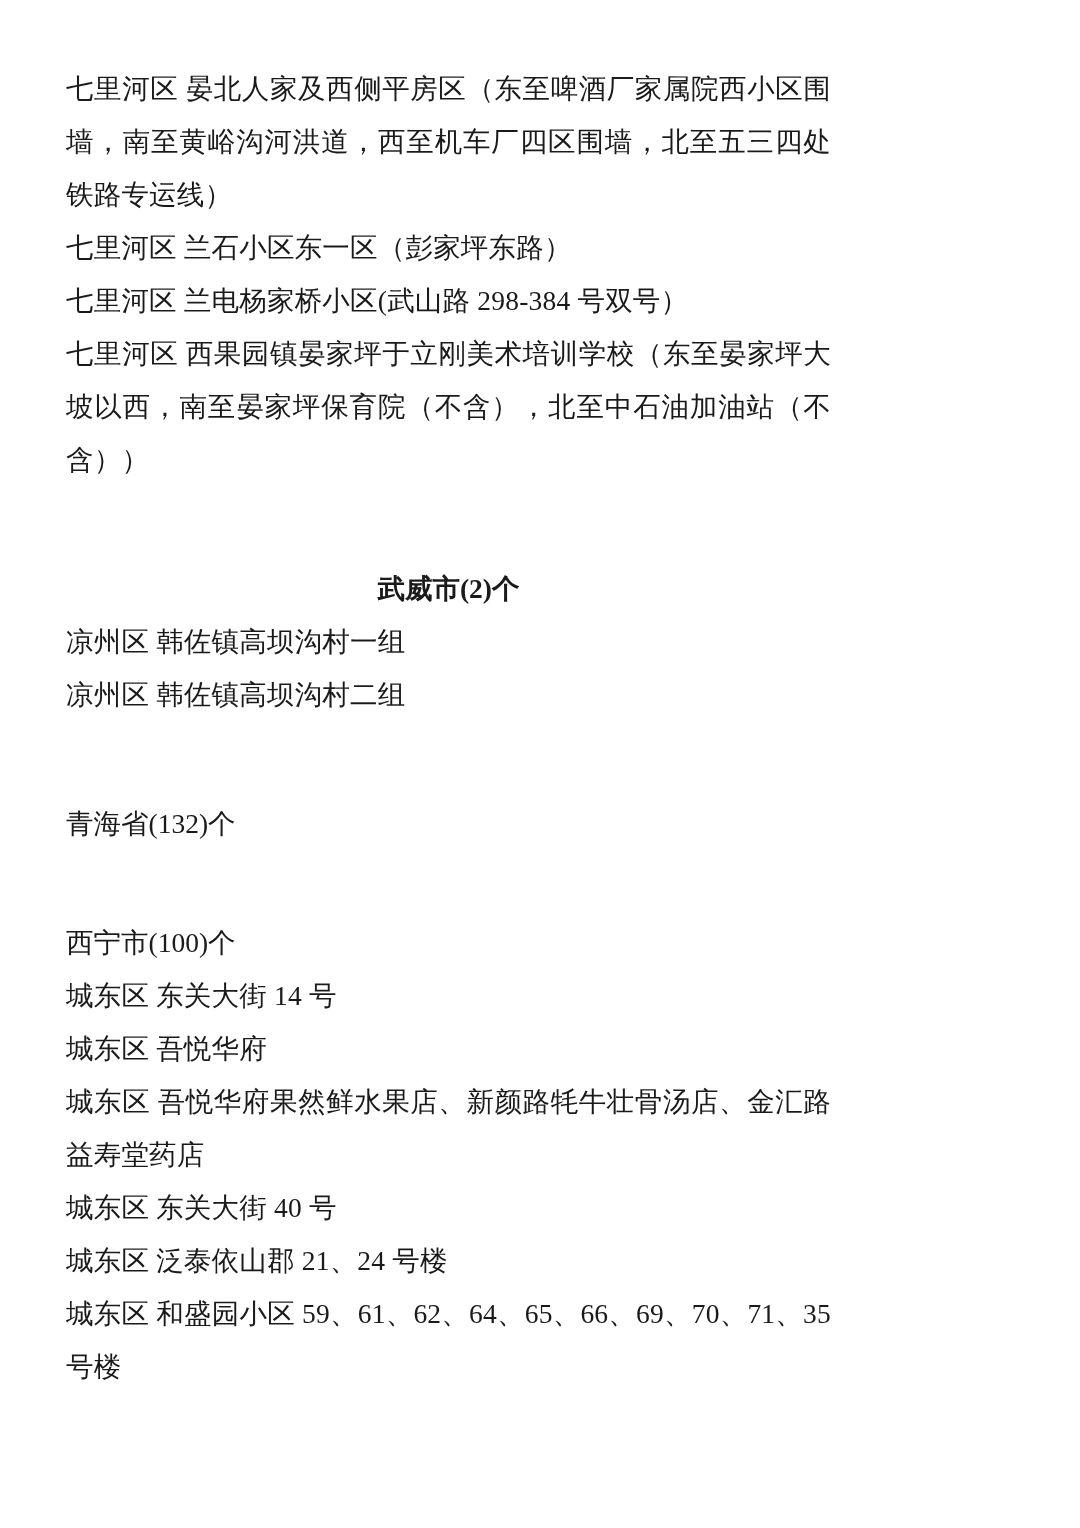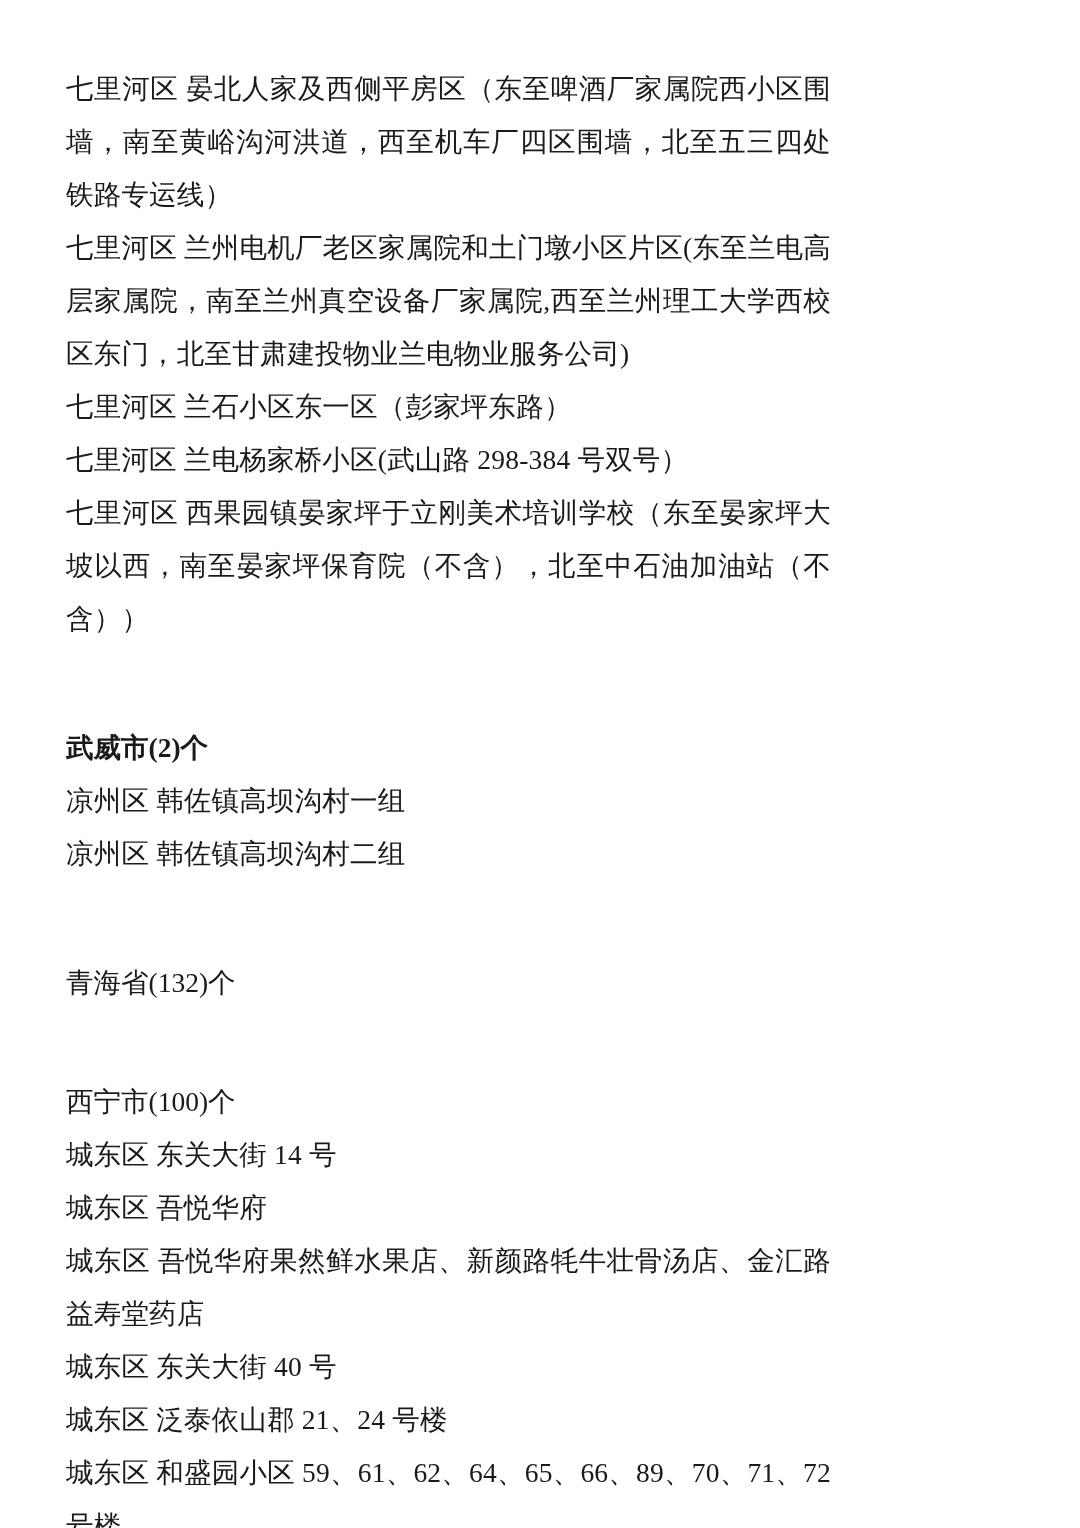--- a/index.html
+++ b/index.html
@@ -45,32 +45,31 @@
   .gap-md {
     height: 66px;
   }
 </style>
 </head>
 <body>
 
 <div class="page">
   <div id="content">
       <p class="para">七里河区  晏北人家及西侧平房区（东至啤酒厂家属院西小区围墙，南至黄峪沟河洪道，西至机车厂四区围墙，北至五三四处铁路专运线）</p>
-      <p class="para">七里河区  兰州电机厂老区家属院和土门墩小区片区(东至兰电高层家属院，南至兰州真空设备厂家属院,西至兰州理工大学西校区东门，北至甘肃建投物业兰电物业服务公司)</p>
       <p class="para">七里河区  兰石小区东一区（彭家坪东路）</p>
       <p class="para">七里河区  兰电杨家桥小区(武山路 298-384 号双号）</p>
       <p class="para">七里河区  西果园镇晏家坪于立刚美术培训学校（东至晏家坪大坡以西，南至晏家坪保育院（不含），北至中石油加油站（不含））</p>
       <div class="gap-lg"></div>
-      <p class="sub-head" style="font-weight: bold;">武威市(2)个</p>
+      <p class="sub-head" style="font-weight: bold; text-align: center;">武威市(2)个</p>
       <p class="para">凉州区  韩佐镇高坝沟村一组</p>
       <p class="para">凉州区  韩佐镇高坝沟村二组</p>
       <div class="gap-lg"></div>
       <p class="section-head">青海省(132)个</p>
       <div class="gap-md"></div>
       <p class="sub-head">西宁市(100)个</p>
       <p class="para">城东区  东关大街 14 号</p>
       <p class="para">城东区  吾悦华府</p>
       <p class="para">城东区  吾悦华府果然鲜水果店、新颜路牦牛壮骨汤店、金汇路益寿堂药店</p>
       <p class="para">城东区  东关大街 40 号</p>
       <p class="para">城东区  泛泰依山郡 21、24 号楼</p>
-      <p class="para">城东区  和盛园小区 59、61、62、64、65、66、89、70、71、72 号楼</p>
+      <p class="para">城东区  和盛园小区 59、61、62、64、65、66、69、70、71、35 号楼</p>
     </div>
 </div>
 
 </body></html>

